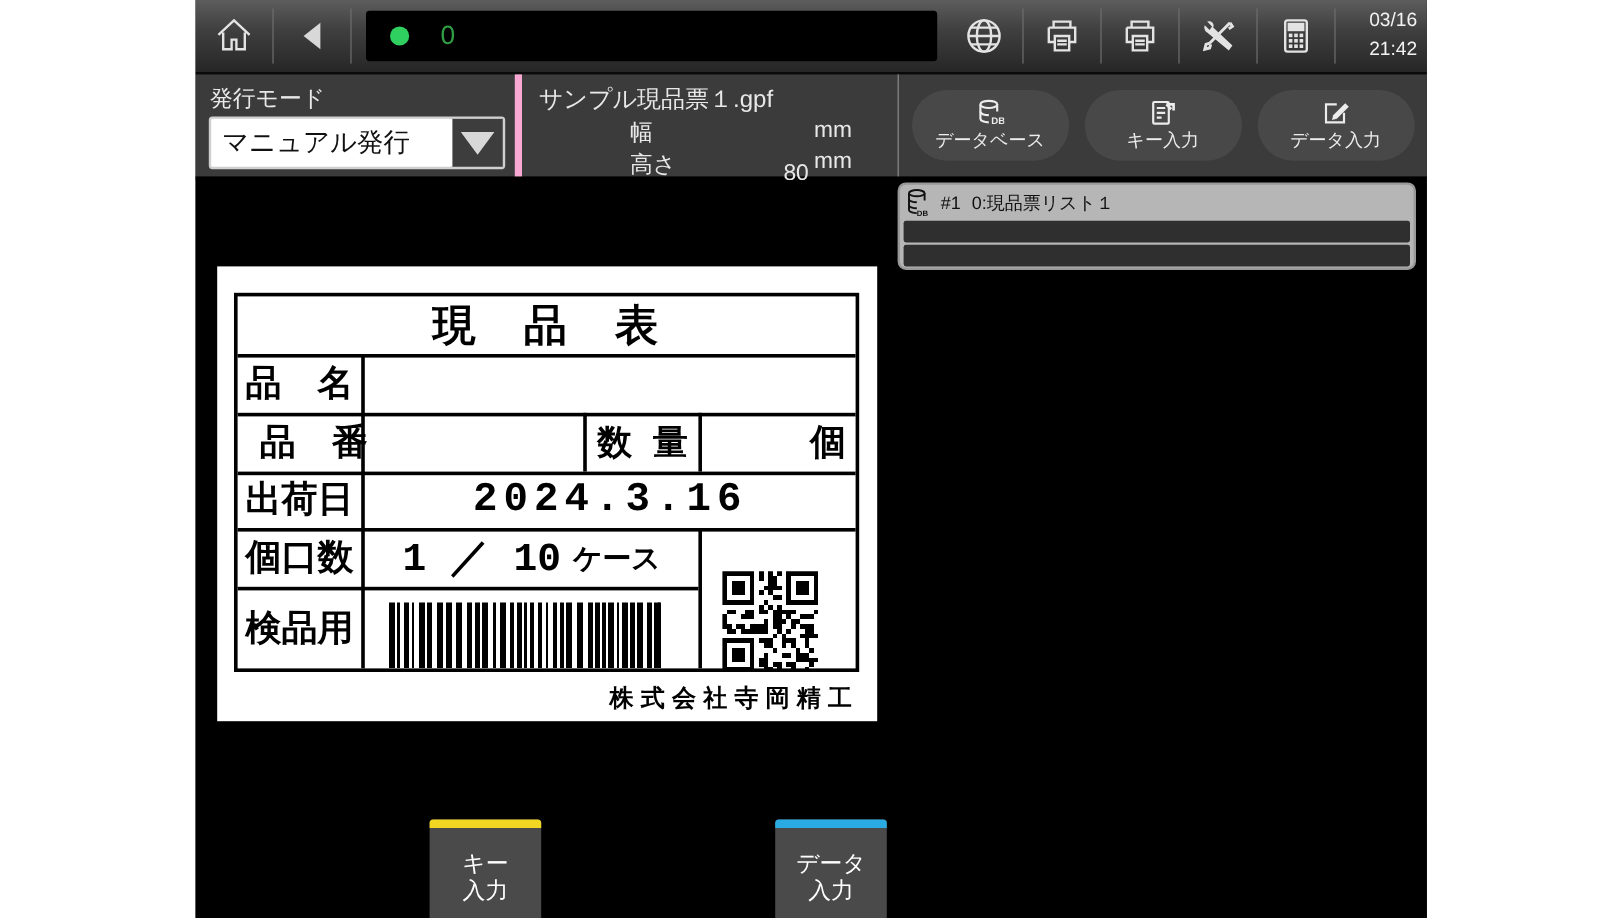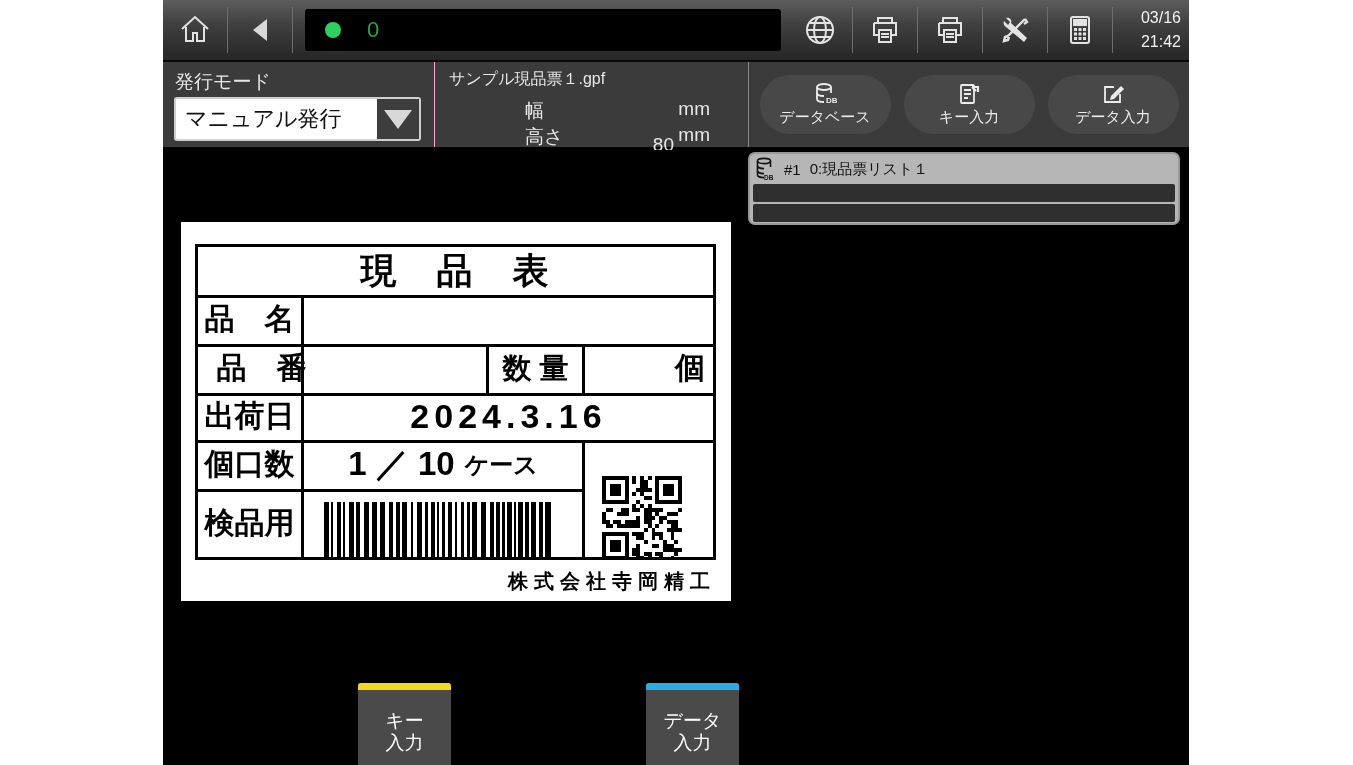--- a/index.html
+++ b/index.html
@@ -19,33 +19,33 @@
   .status-display { width:476px; height:42px; margin-left:12px; background:#000;
     border-radius:3px; display:flex; align-items:center; }
   .status-dot { width:16px; height:16px; border-radius:50%; background:#2fd060; margin-left:20px; }
   .status-val { color:#2f9e44; font-size:22px; margin-left:26px; }
   .tb-spacer { flex:1; }
   .clock { width:76px; text-align:right; color:#f2f2f2; font-size:16px; line-height:24px; padding-right:8px; }
 
   
   .toolbar2 { position:absolute; left:0; top:62px; width:1026px; height:88px;
     background:#3b3b3b; border-bottom:3px solid #000; display:flex; }
-  .sec-mode { width:272px; height:100%; border-right:1px solid #f9a8d4; position:relative; }
+  .sec-mode { width:272px; height:100%; border-right:6px solid #f9a8d4; position:relative; }
   .sec-file { width:314px; height:100%; border-right:1px solid #8a8a8a; position:relative;
     color:#e8e8e8; }
   .sec-actions { flex:1; display:flex; align-items:center; justify-content:center; gap:13px; }
   .mode-label { position:absolute; left:12px; top:7px; color:#e8e8e8; font-size:19px; }
   .dropdown { position:absolute; left:11px; top:35px; width:247px; height:44px;
     border:2px solid #cfcfcf; border-radius:3px; background:#fff; display:flex; cursor:pointer; }
   .dd-value { flex:1; font-size:22px; color:#111; display:flex; align-items:center; padding-left:9px; }
   .dd-btn { width:44px; background:#3d3d3d; border-left:2px solid #fff; display:flex;
     align-items:center; justify-content:center; }
   .dd-tri { width:0; height:0; border-left:14px solid transparent; border-right:14px solid transparent;
     border-top:19px solid #d8d8d8; }
-  .file-name { position:absolute; left:14px; top:7px; font-size:16px; }
+  .file-name { position:absolute; left:14px; top:7px; font-size:20px; }
   .fi-row { position:absolute; left:0; width:100%; display:flex; font-size:19px; }
   .fi-row.w { top:36px; } .fi-row.h { top:62px; }
   .fi-label { margin-left:90px; }
   .fi-value { position:absolute; right:74px;margin-top:36px; }
   .fi-unit { position:absolute; right:38px; }
   .pill-btn { width:131px; height:59px; border-radius:30px; background:#484848; border:none;
     color:#ececec; font-size:15px; cursor:pointer; display:flex; flex-direction:column;
     align-items:center; justify-content:center; gap:2px; font-family:"Liberation Sans", sans-serif; }
   .pill-btn svg { width:24px; height:24px; stroke:#ececec; fill:none; stroke-width:1.8; }
 
@@ -55,21 +55,21 @@
   .db-panel { position:absolute; left:585px; top:2px; width:432px; height:73px;
     background:#b6b6b6; border:2px solid #999; border-radius:7px; padding:2px 3px; cursor:pointer; }
   .db-header { height:26px; display:flex; align-items:center; color:#111; font-size:15px; gap:9px; }
   .db-icon { width:20px; height:24px; margin-left:2px; }
   .db-row { height:18px; background:#2f2f2f; border-radius:2px; margin-top:2px; }
 
   
   .label-box { position:absolute; left:18px; top:72px; width:550px; height:379px; background:#fff; }
   .ltable { position:absolute; left:14px; top:22px; width:521px; height:316px; border:3px solid #000; }
   .hline, .vline { position:absolute; background:#000; }
-  .lcell { position:absolute; display:flex; align-items:center; color:#000; font-weight:bold; }
+  .lcell { position:absolute; display:flex; align-items:center; color:#000; font-weight:bold;font-family:Liberation Mono, monospace; }
   .lcell.center { justify-content:center; }
   .ltitle { font-size:36px; letter-spacing:2px; }
   .lrowlab { font-size:30px; justify-content:center; }
   .qtylab { font-size:29px; }
   .qtyunit { justify-content:flex-end; padding-right:8px; font-size:30px; }
   .ldate { font-size:34px; letter-spacing:5px; }
   .lcase { font-size:33px; }
   .lcase .case-unit { font-size:24px; margin-left:10px; font-weight:bold; }
   .company { position:absolute; right:15px; top:346px; font-size:20px; font-weight:bold;
     letter-spacing:6px; color:#000; }

